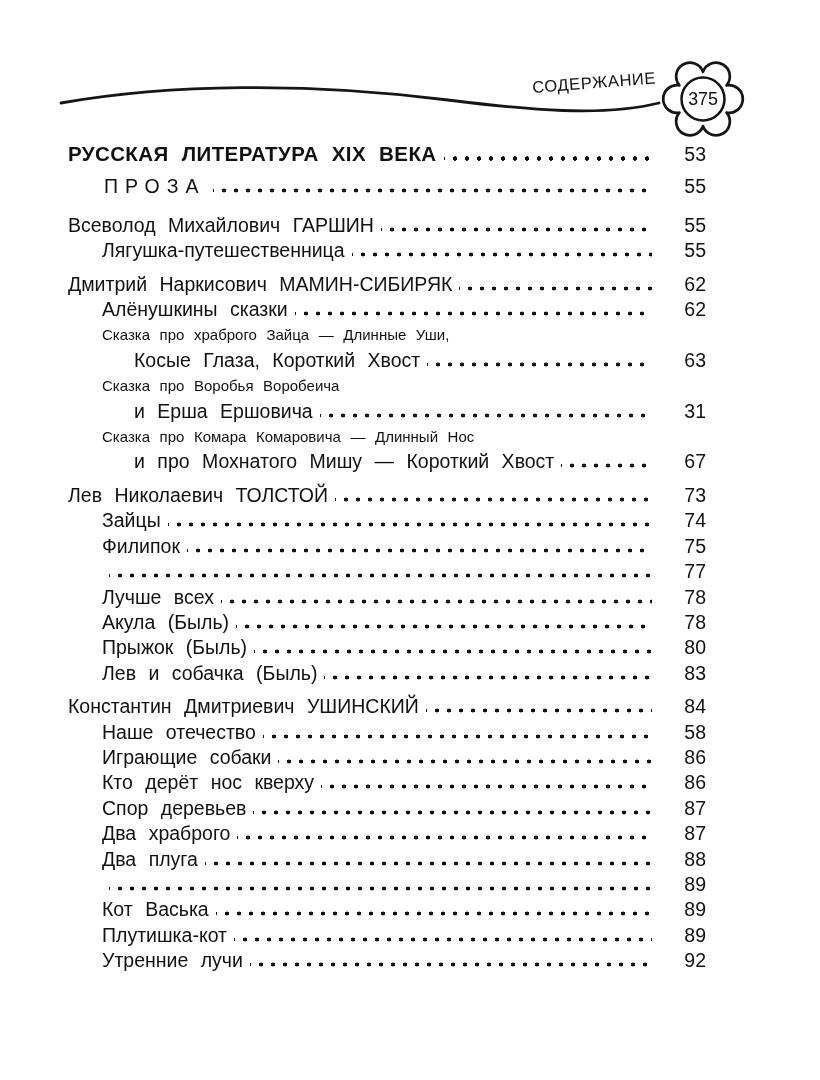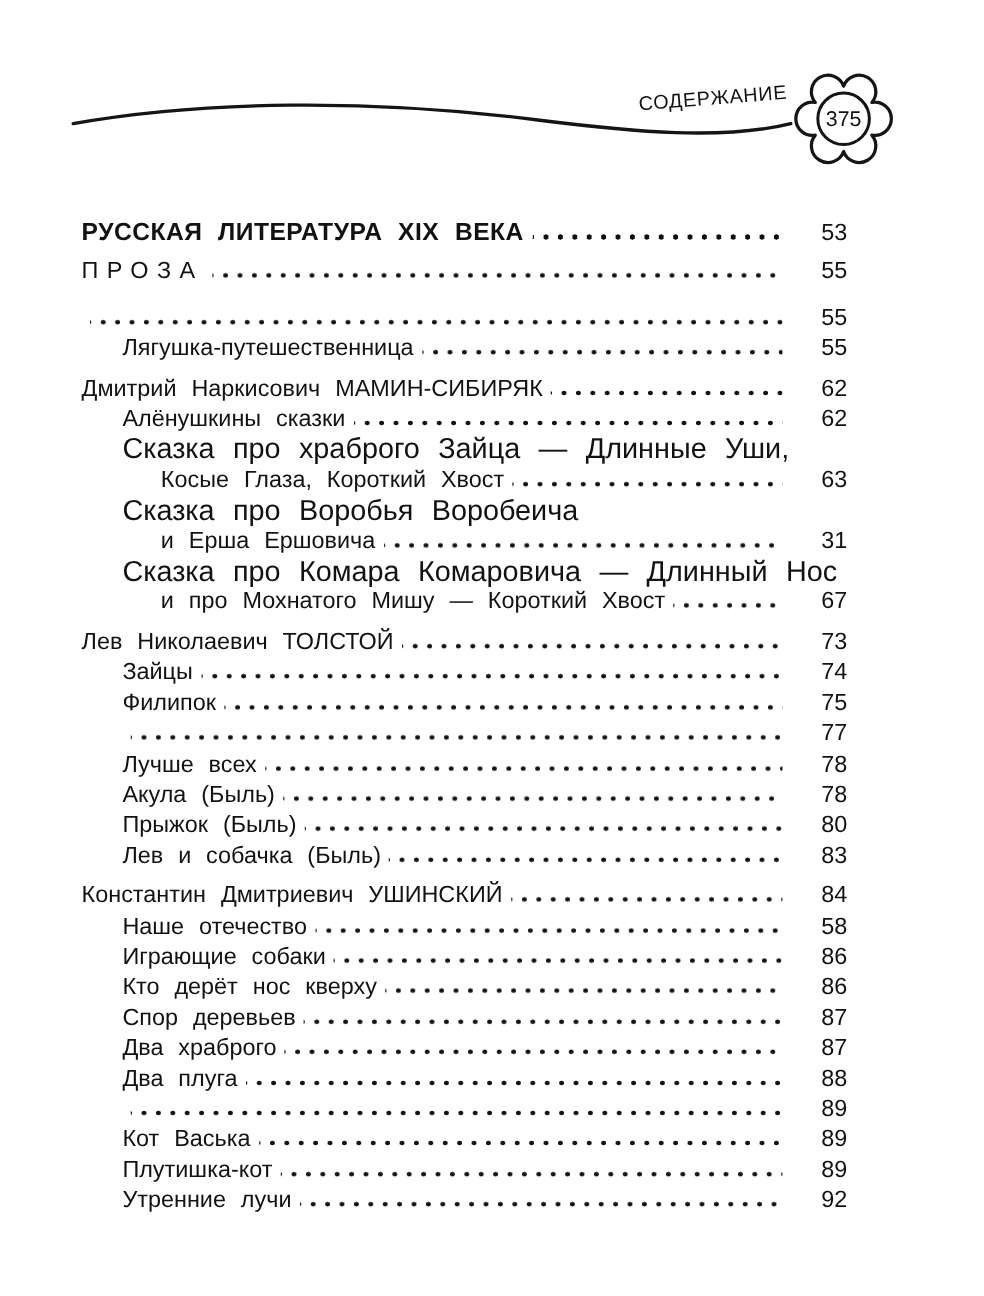--- a/index.html
+++ b/index.html
@@ -69,28 +69,28 @@
     background-position: 5px 0;
     background-repeat: repeat-x;
     min-width: 14px;
   }
   .pg {
     flex: 0 0 auto;
     min-width: 44px;
     text-align: right;
   }
   .chapter { margin-bottom: 7px; }
-  .chapter .t { font-weight: bold; font-size: 20.5px; letter-spacing: 0.4px; margin-top: 40px; }
+  .chapter .t { font-weight: bold; font-size: 20.5px; letter-spacing: 0.4px; }
   .chapter .leader { background-image: radial-gradient(circle, #0e0e0e 2px, transparent 2.4px); }
-  .proza { margin-bottom: 13px; }
+  .proza { margin-bottom: 13px; margin-left: 36px; }
   .proza .t { letter-spacing: 7px; }
   .author { margin-top: 8px; }
   .indent1 { padding-left: 34px; }
   .l1 {
-    font-size: 24px;
+    font-size: 15px;
     line-height: 25.4px;
     word-spacing: 0.36em;
     white-space: nowrap;
     padding-left: 34px;
   }
   .l2 { padding-left: 66px; }
 </style>
 </head>
 <body>
 
@@ -117,20 +117,21 @@
       <span class="t">РУССКАЯ ЛИТЕРАТУРА XIX ВЕКА</span>
       <span class="leader"></span>
       <span class="pg">53</span>
     </div>
     <div class="row proza">
       <span class="t">ПРОЗА</span>
       <span class="leader"></span>
       <span class="pg">55</span>
     </div>
     <div class="row author">
+      <span class="t">Всеволод Михайлович ГАРШИН</span>
       <span class="leader"></span>
       <span class="pg">55</span>
     </div>
     <div class="row title indent1">
       <span class="t">Лягушка-путешественница</span>
       <span class="leader"></span>
       <span class="pg">55</span>
     </div>
     <div class="row author">
       <span class="t">Дмитрий Наркисович МАМИН-СИБИРЯК</span>

